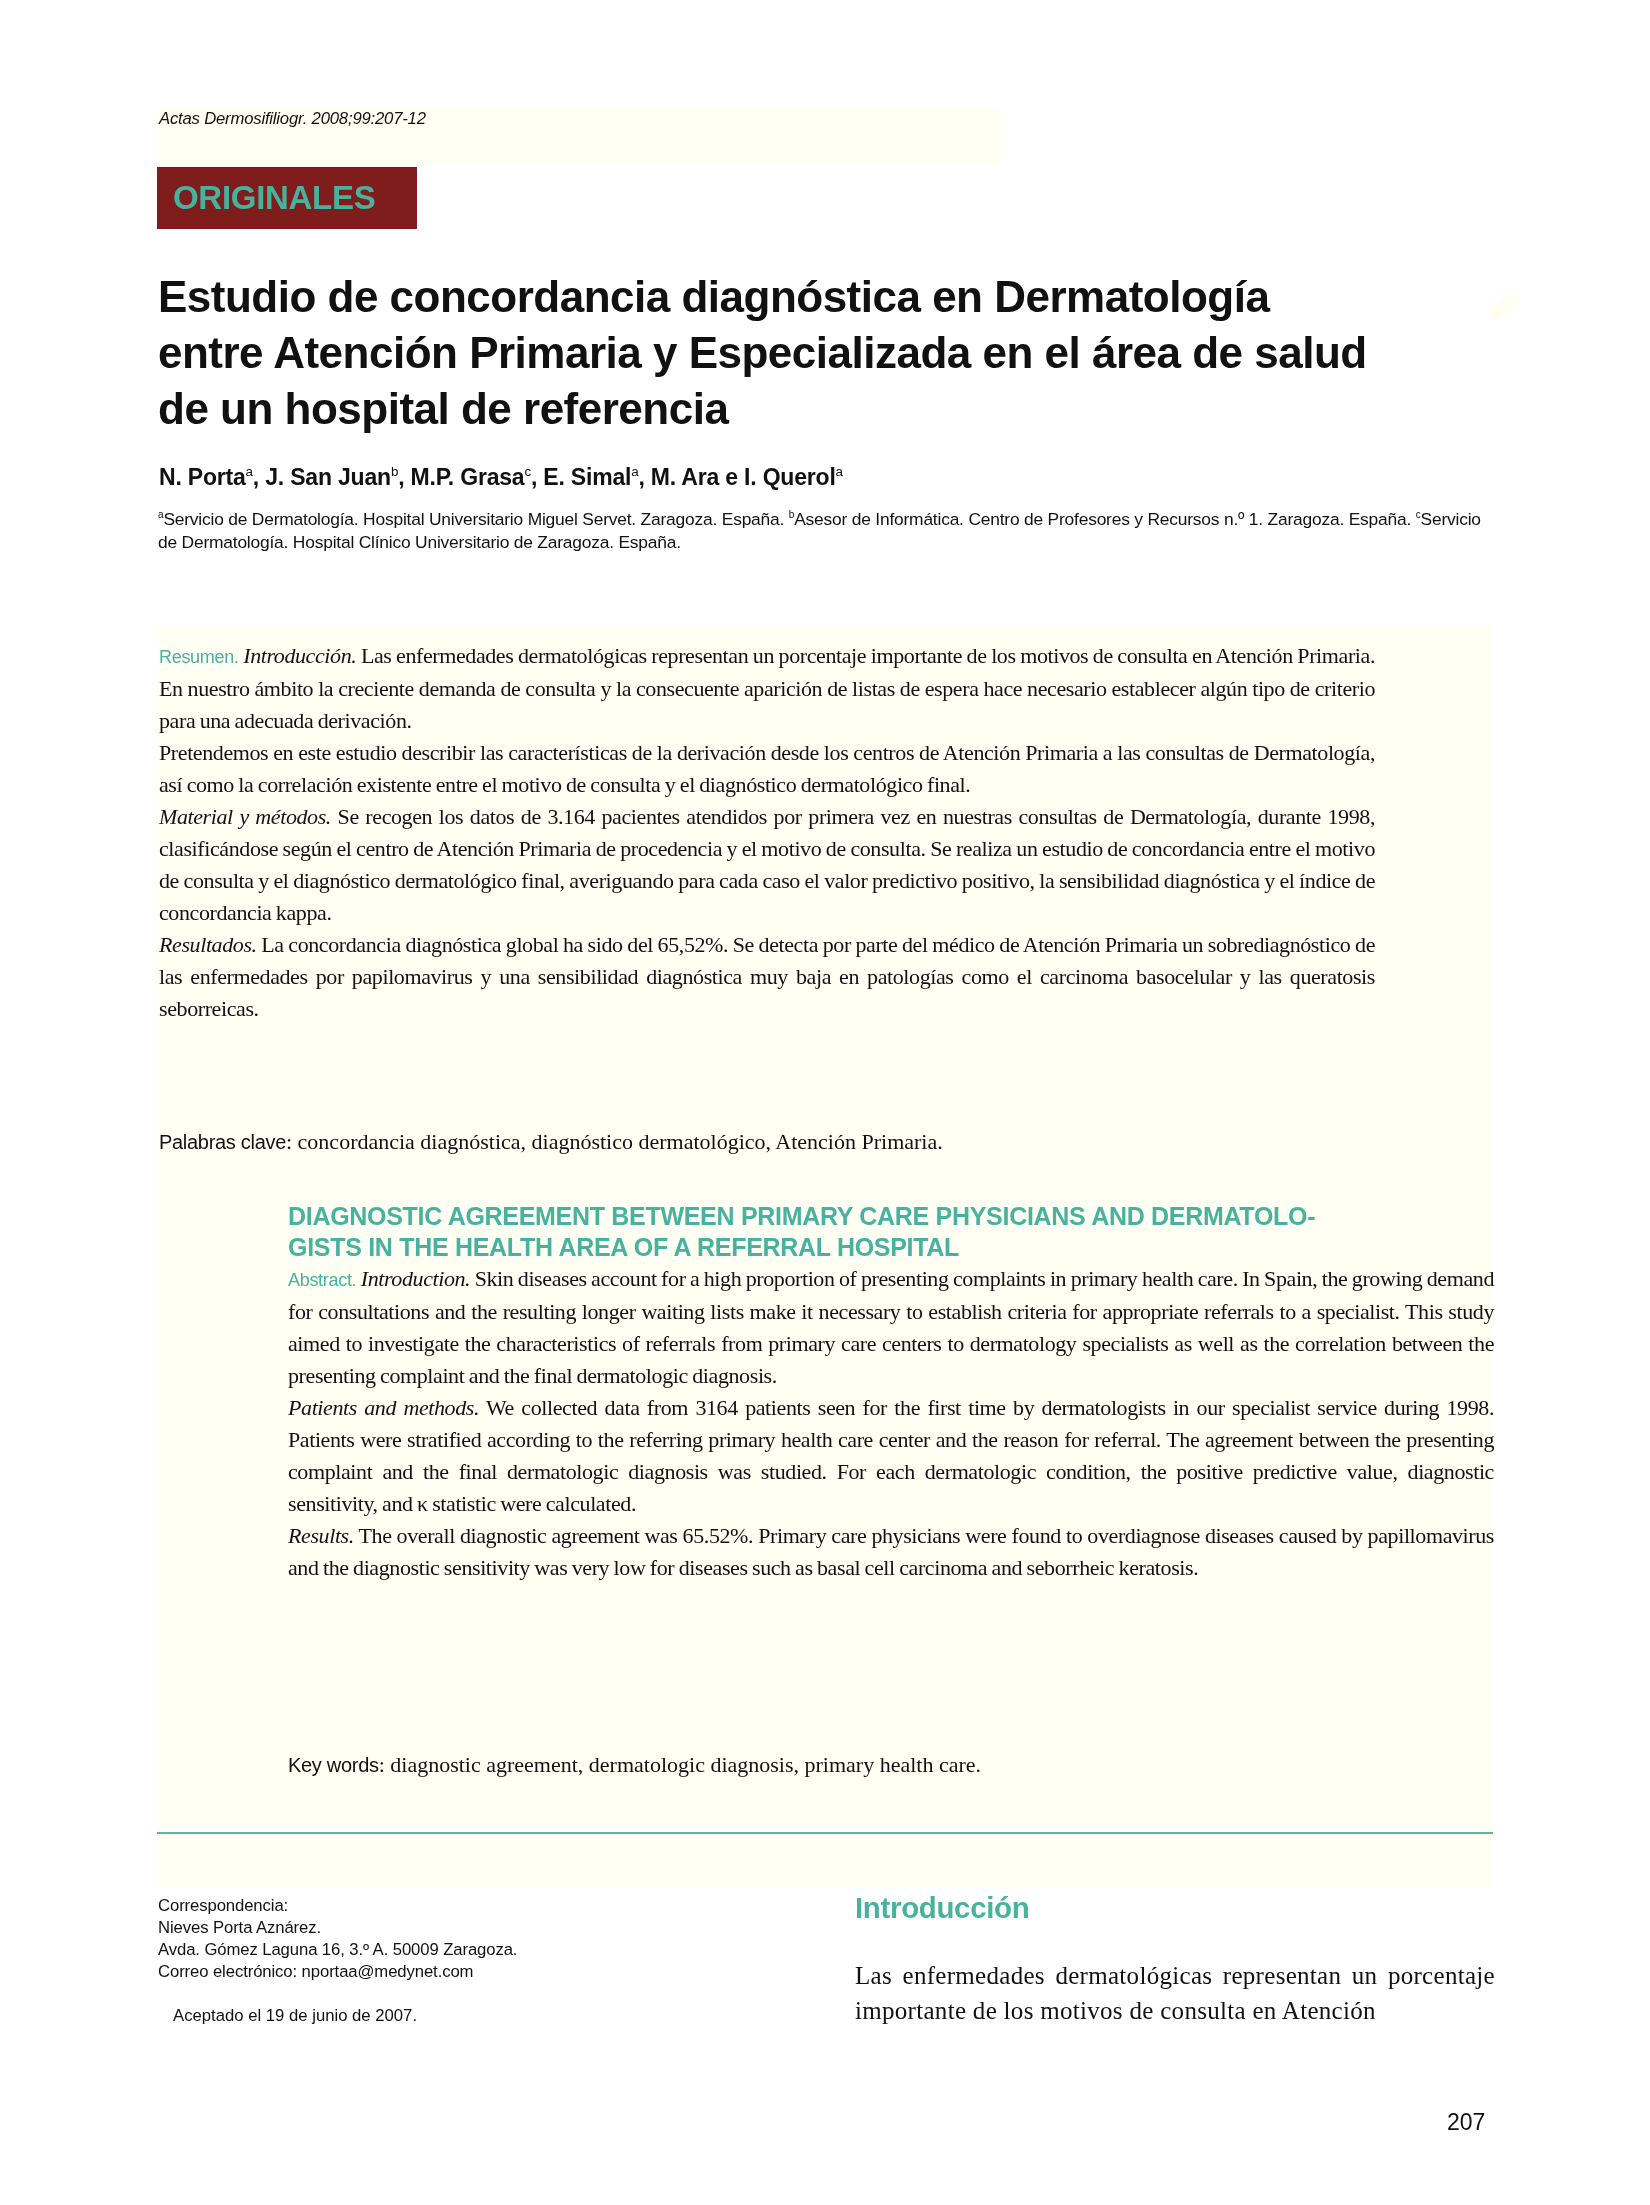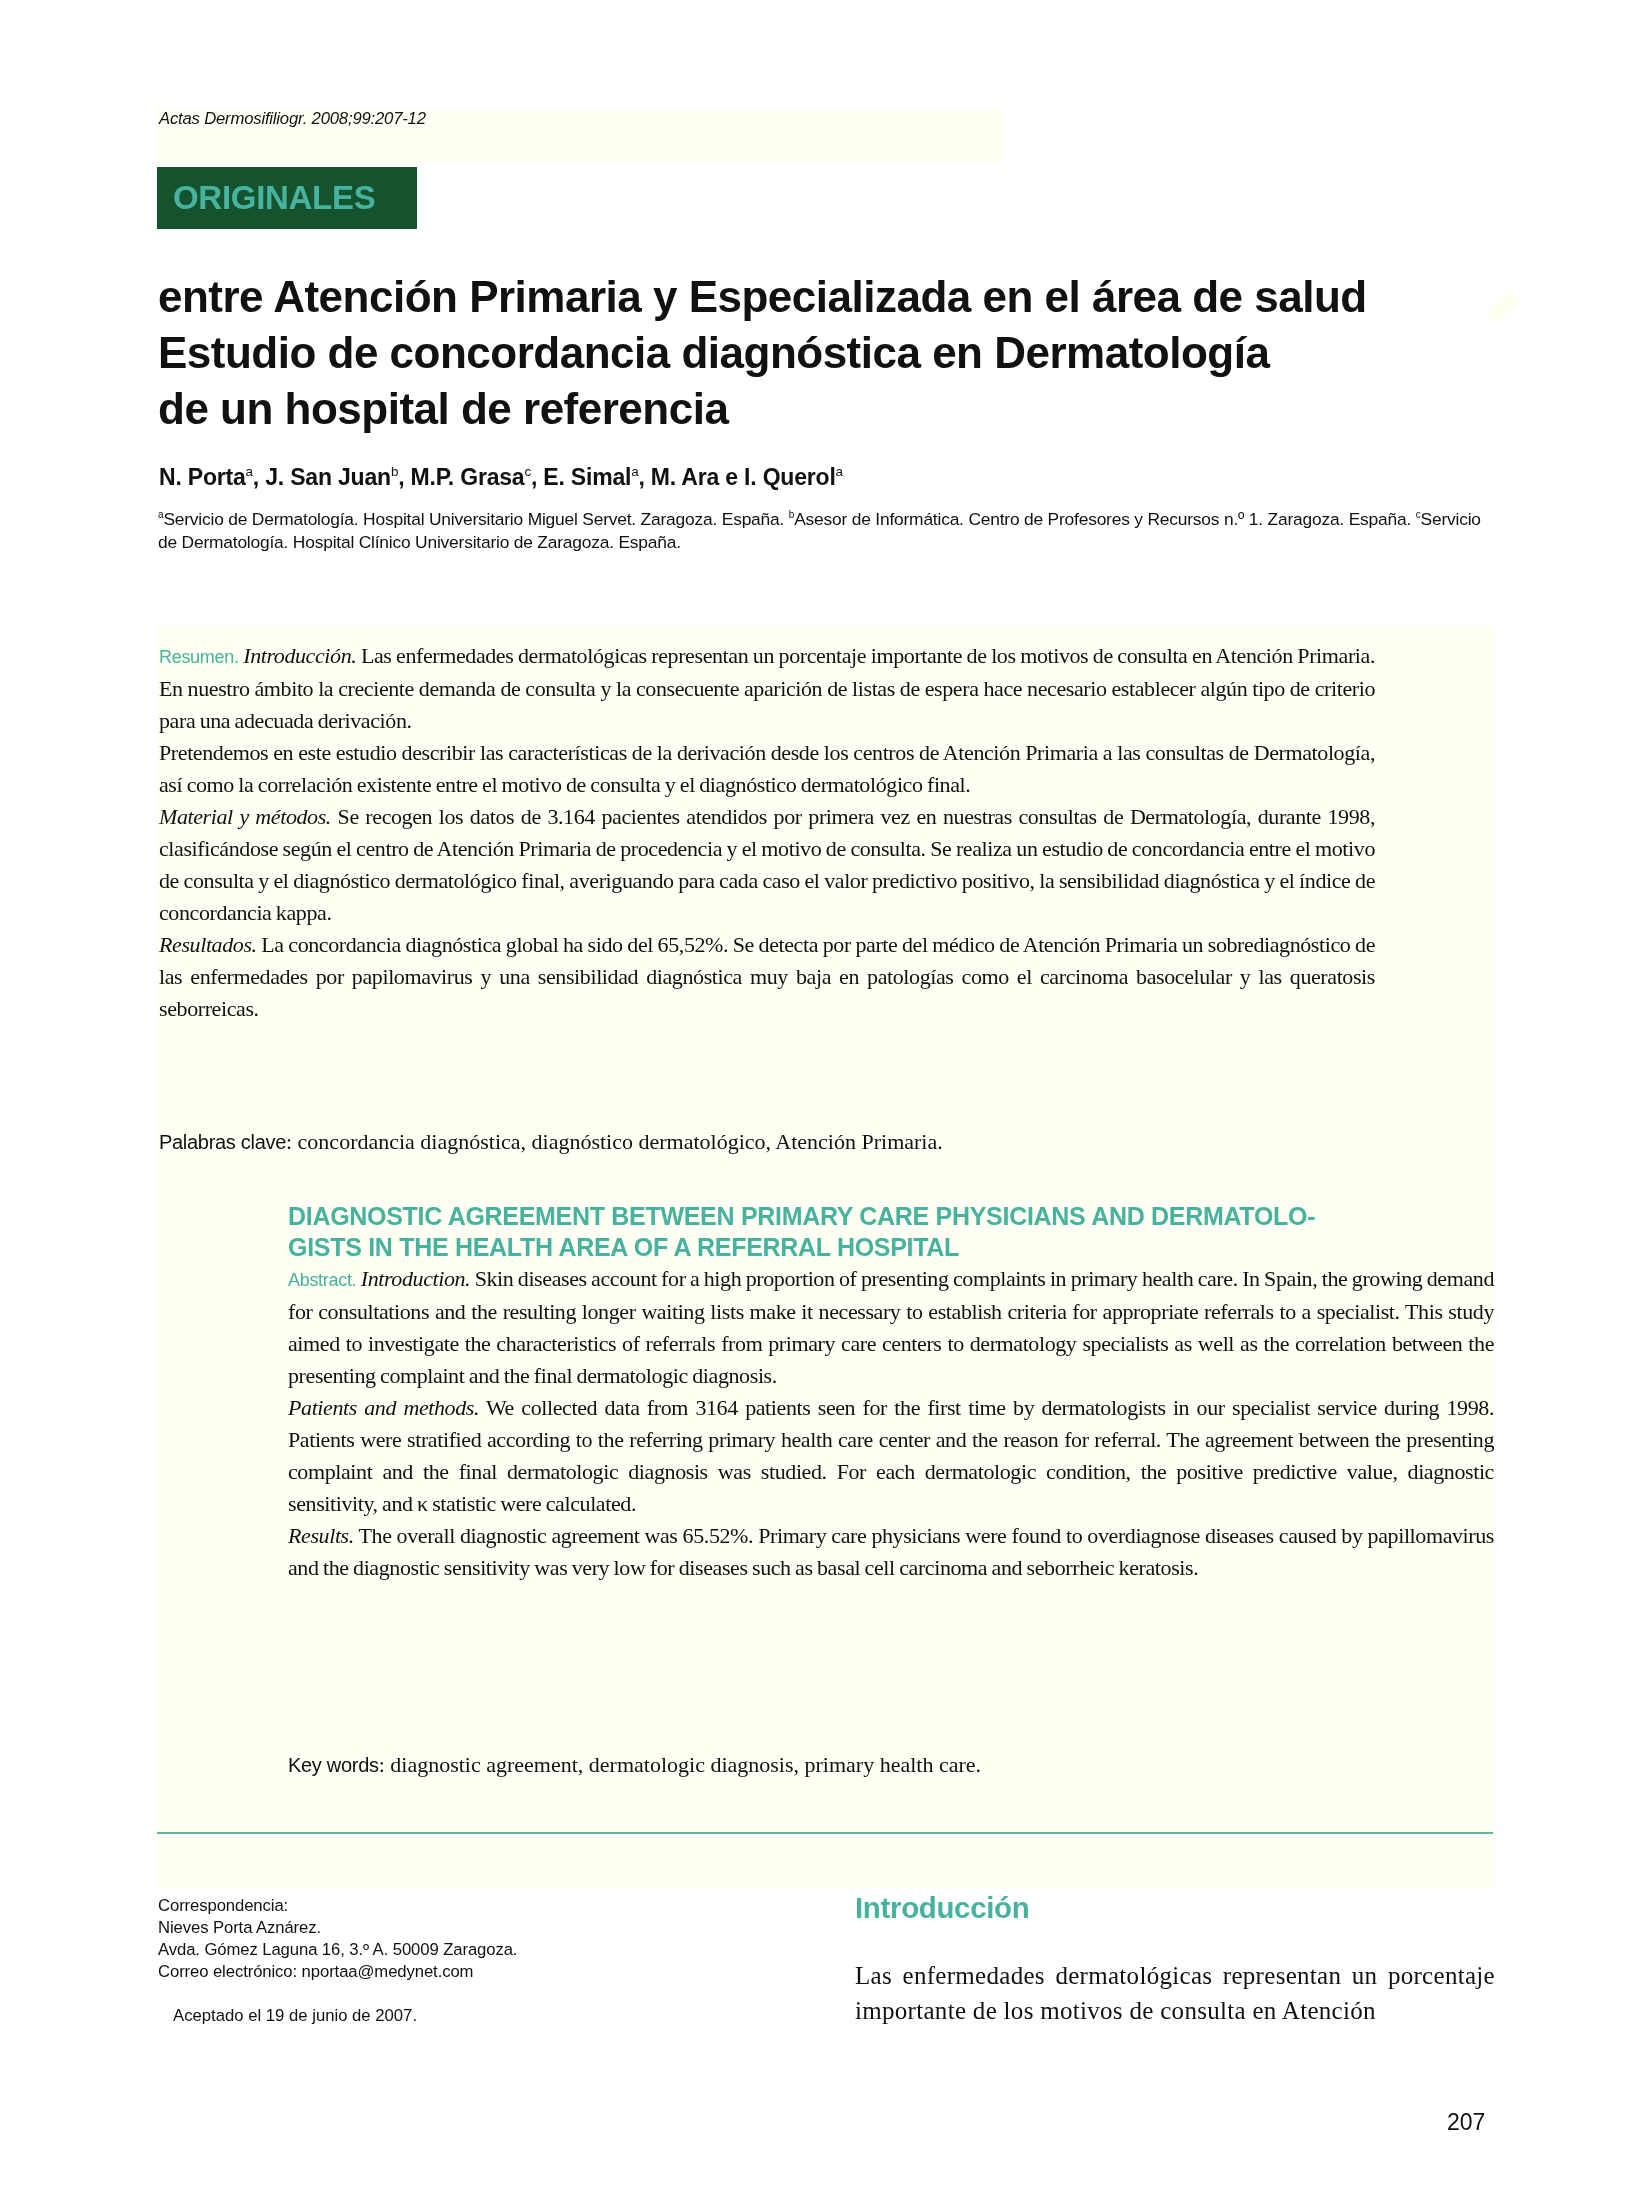--- a/index.html
+++ b/index.html
@@ -3,21 +3,21 @@
 <meta charset="utf-8">
 <style>
   html, body { margin: 0; padding: 0; background: #ffffff; }
   body { width: 1650px; height: 2205px; position: relative; overflow: hidden; color: #111; }
   .sans { font-family: "Liberation Sans", "DejaVu Sans", sans-serif; }
   .serif { font-family: "Liberation Serif", "DejaVu Serif", serif; }
   .abs { position: absolute; }
 
   #header-band { left: 157px; top: 108px; width: 845px; height: 56px; background: #fffff3; }
   #journal-ref { left: 159px; top: 109px; font-size: 16.7px; font-style: italic; color: #111; letter-spacing: -0.2px; }
-  #section-badge { left: 157px; top: 167px; width: 260px; height: 62px; background: #14532d; }
+  #section-badge { left: 157px; top: 167px; width: 260px; height: 62px; background: #7f1d1d; }
   #section-badge span { position: absolute; left: 16px; top: 12px; font-size: 33px; font-weight: bold; color: #47b29d; letter-spacing: -0.3px; }
 
   #title { left: 158px; top: 269px; width: 1325px; font-size: 44px; font-weight: bold; line-height: 56px; letter-spacing: -0.5px; color: #111; }
   #authors { left: 159px; top: 464px; font-size: 23px; font-weight: bold; letter-spacing: -0.2px; color: #111; }
   #authors sup { font-size: 13.4px; font-weight: normal; }
   #affiliations { left: 158px; top: 503px; width: 1339px; font-size: 17.4px; line-height: 23px; color: #111; letter-spacing: -0.2px; }
   #affiliations sup { font-size: 10px; }
 
   #abstract-bg { left: 157px; top: 626px; width: 1336px; height: 1262px; background: #fffff3; }
   .kicker { color: #47b29d; font-family: "Liberation Sans", "DejaVu Sans", sans-serif; font-size: 18px; letter-spacing: -0.3px; }
@@ -46,22 +46,22 @@
 <body>
 
 <div id="header-band" class="abs"></div>
 <div id="journal-ref" class="abs sans">Actas Dermosifiliogr. 2008;99:207-12</div>
 <div id="section-badge" class="abs sans">
   <span>ORIGINALES</span>
 </div>
 <div id="deco-mark" class="abs"></div>
 
 <h1 id="title" class="abs sans" style="margin:0;">
+  <div>Estudio de concordancia diagnóstica en Dermatología</div>
   <div>entre Atención Primaria y Especializada en el área de salud</div>
-  <div>Estudio de concordancia diagnóstica en Dermatología</div>
   <div>de un hospital de referencia</div>
 </h1>
 
 <div id="authors" class="abs sans">
   <span>N. Porta</span><sup>a</sup><span>, </span>
   <span>J. San Juan</span><sup>b</sup><span>, </span>
   <span>M.P. Grasa</span><sup>c</sup><span>, </span>
   <span>E. Simal</span><sup>a</sup><span>, </span>
   <span>M. Ara</span><span> e </span>
   <span>I. Querol</span><sup>a</sup>

